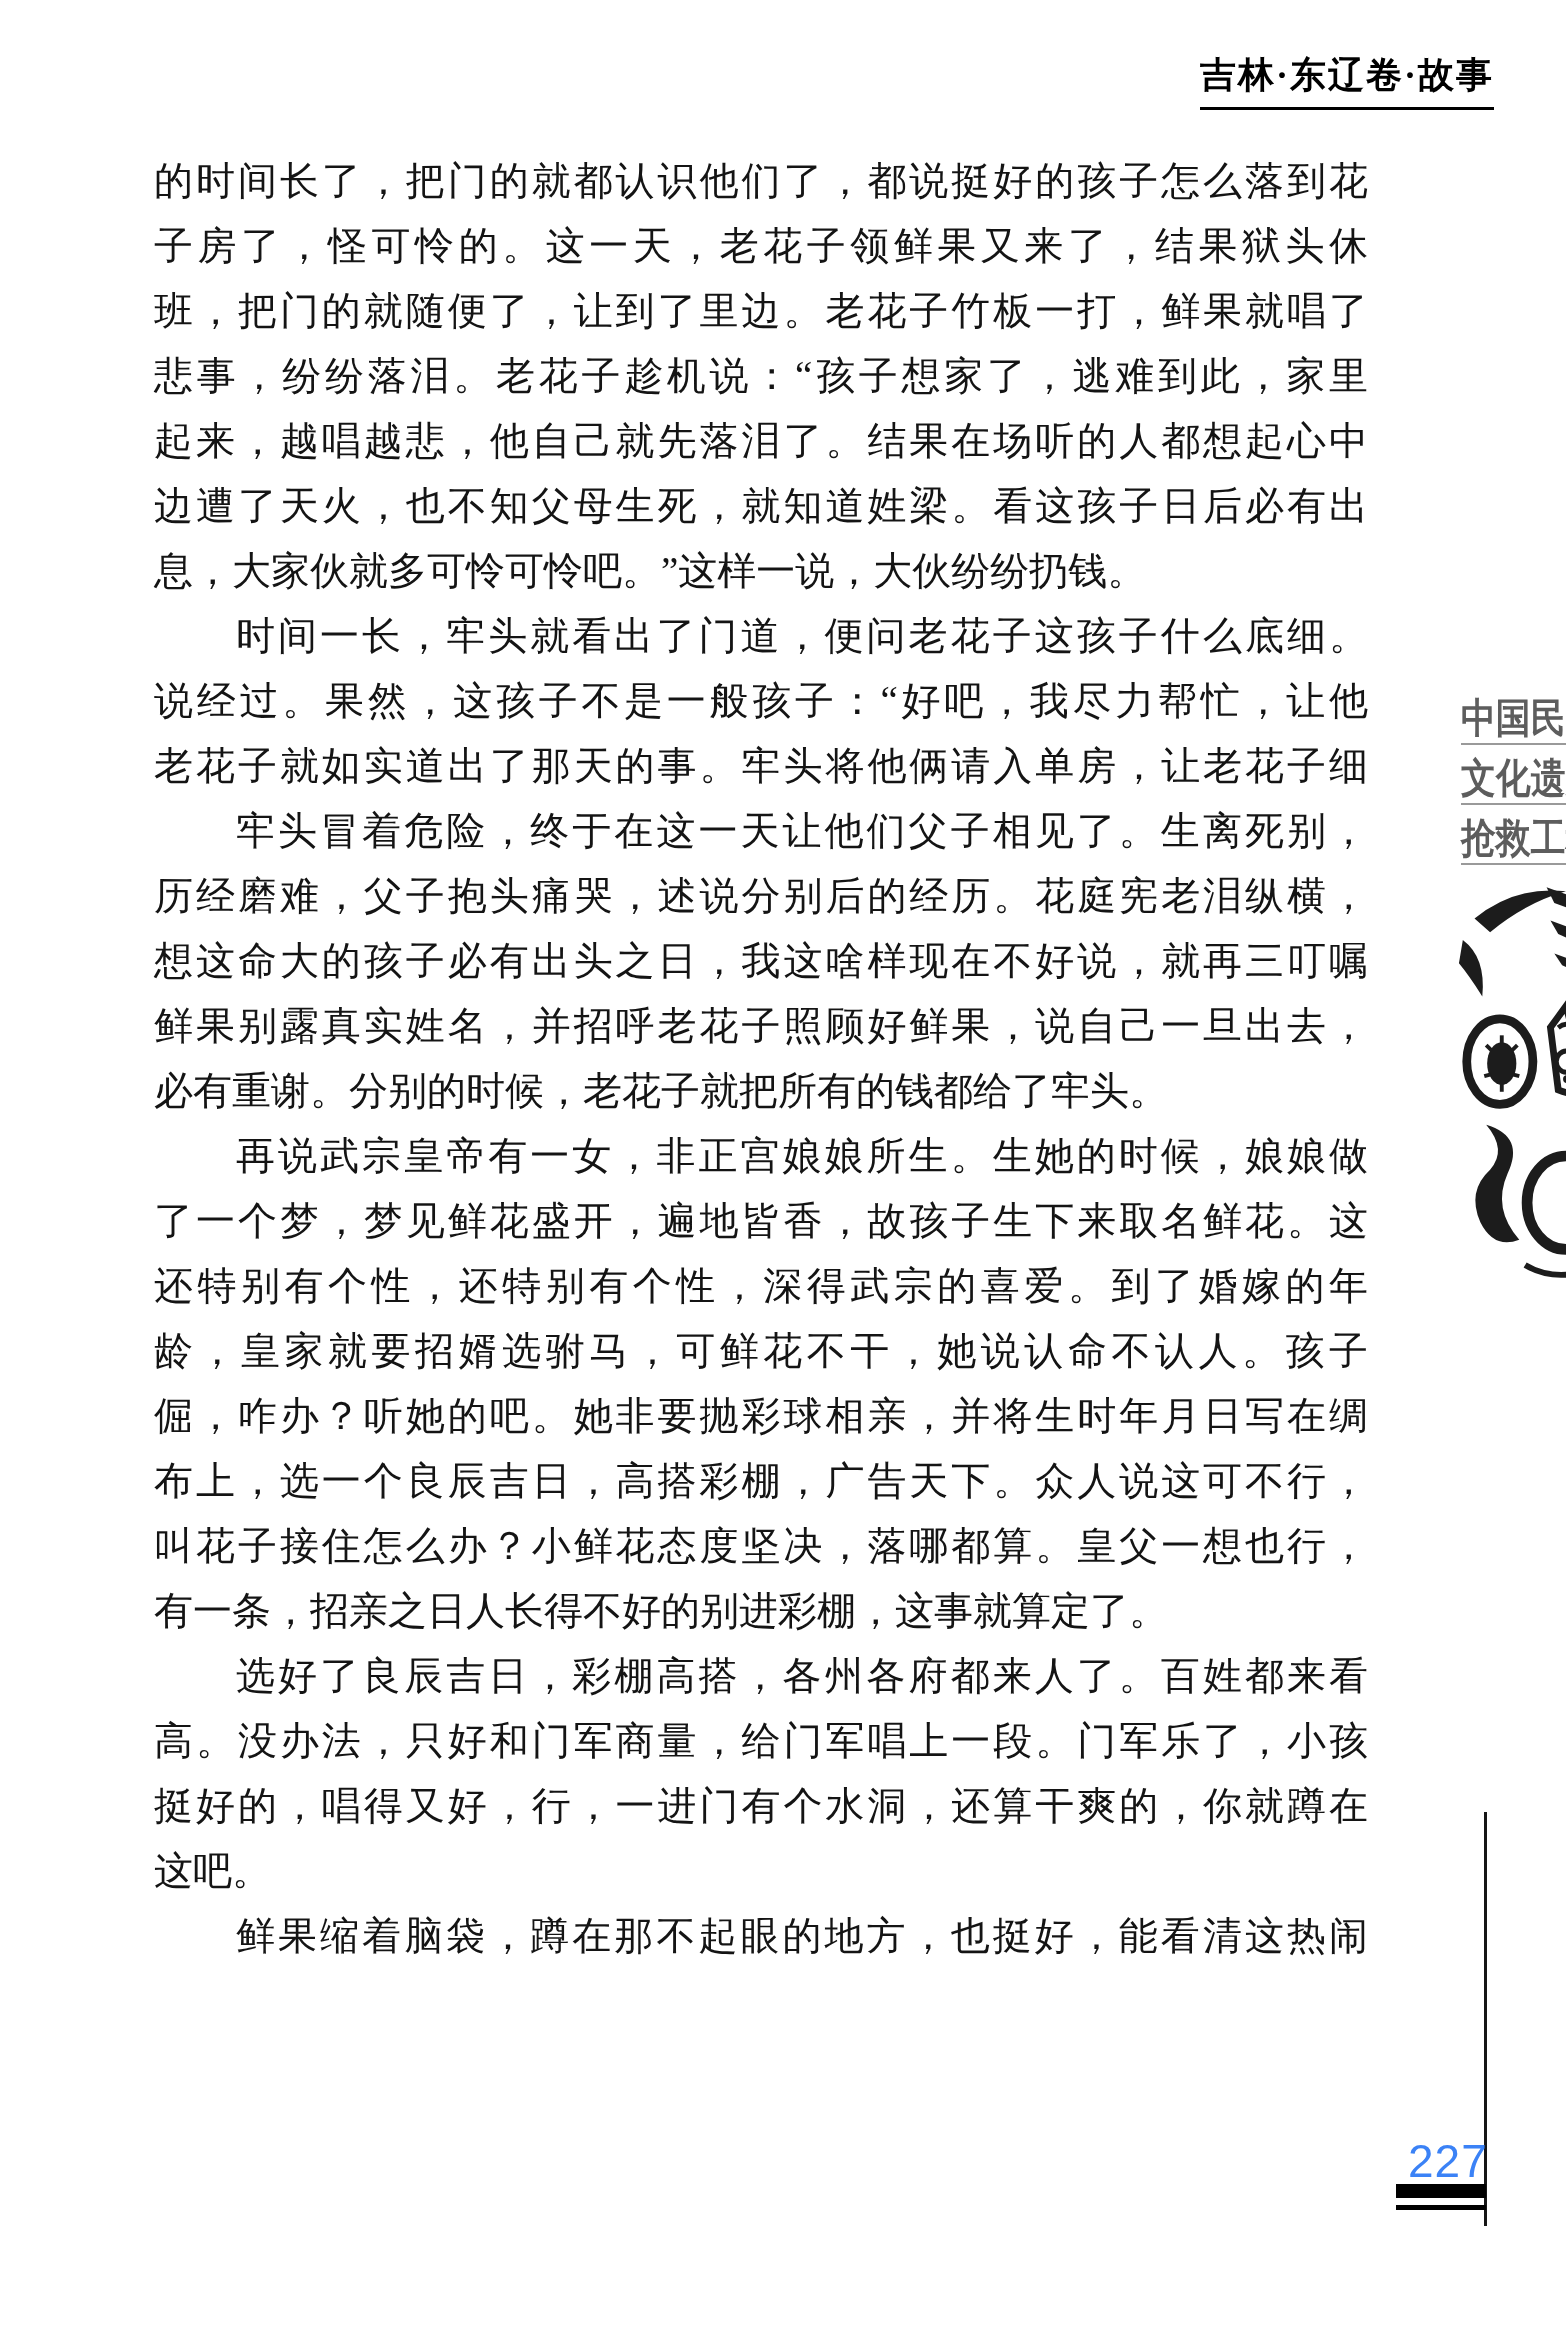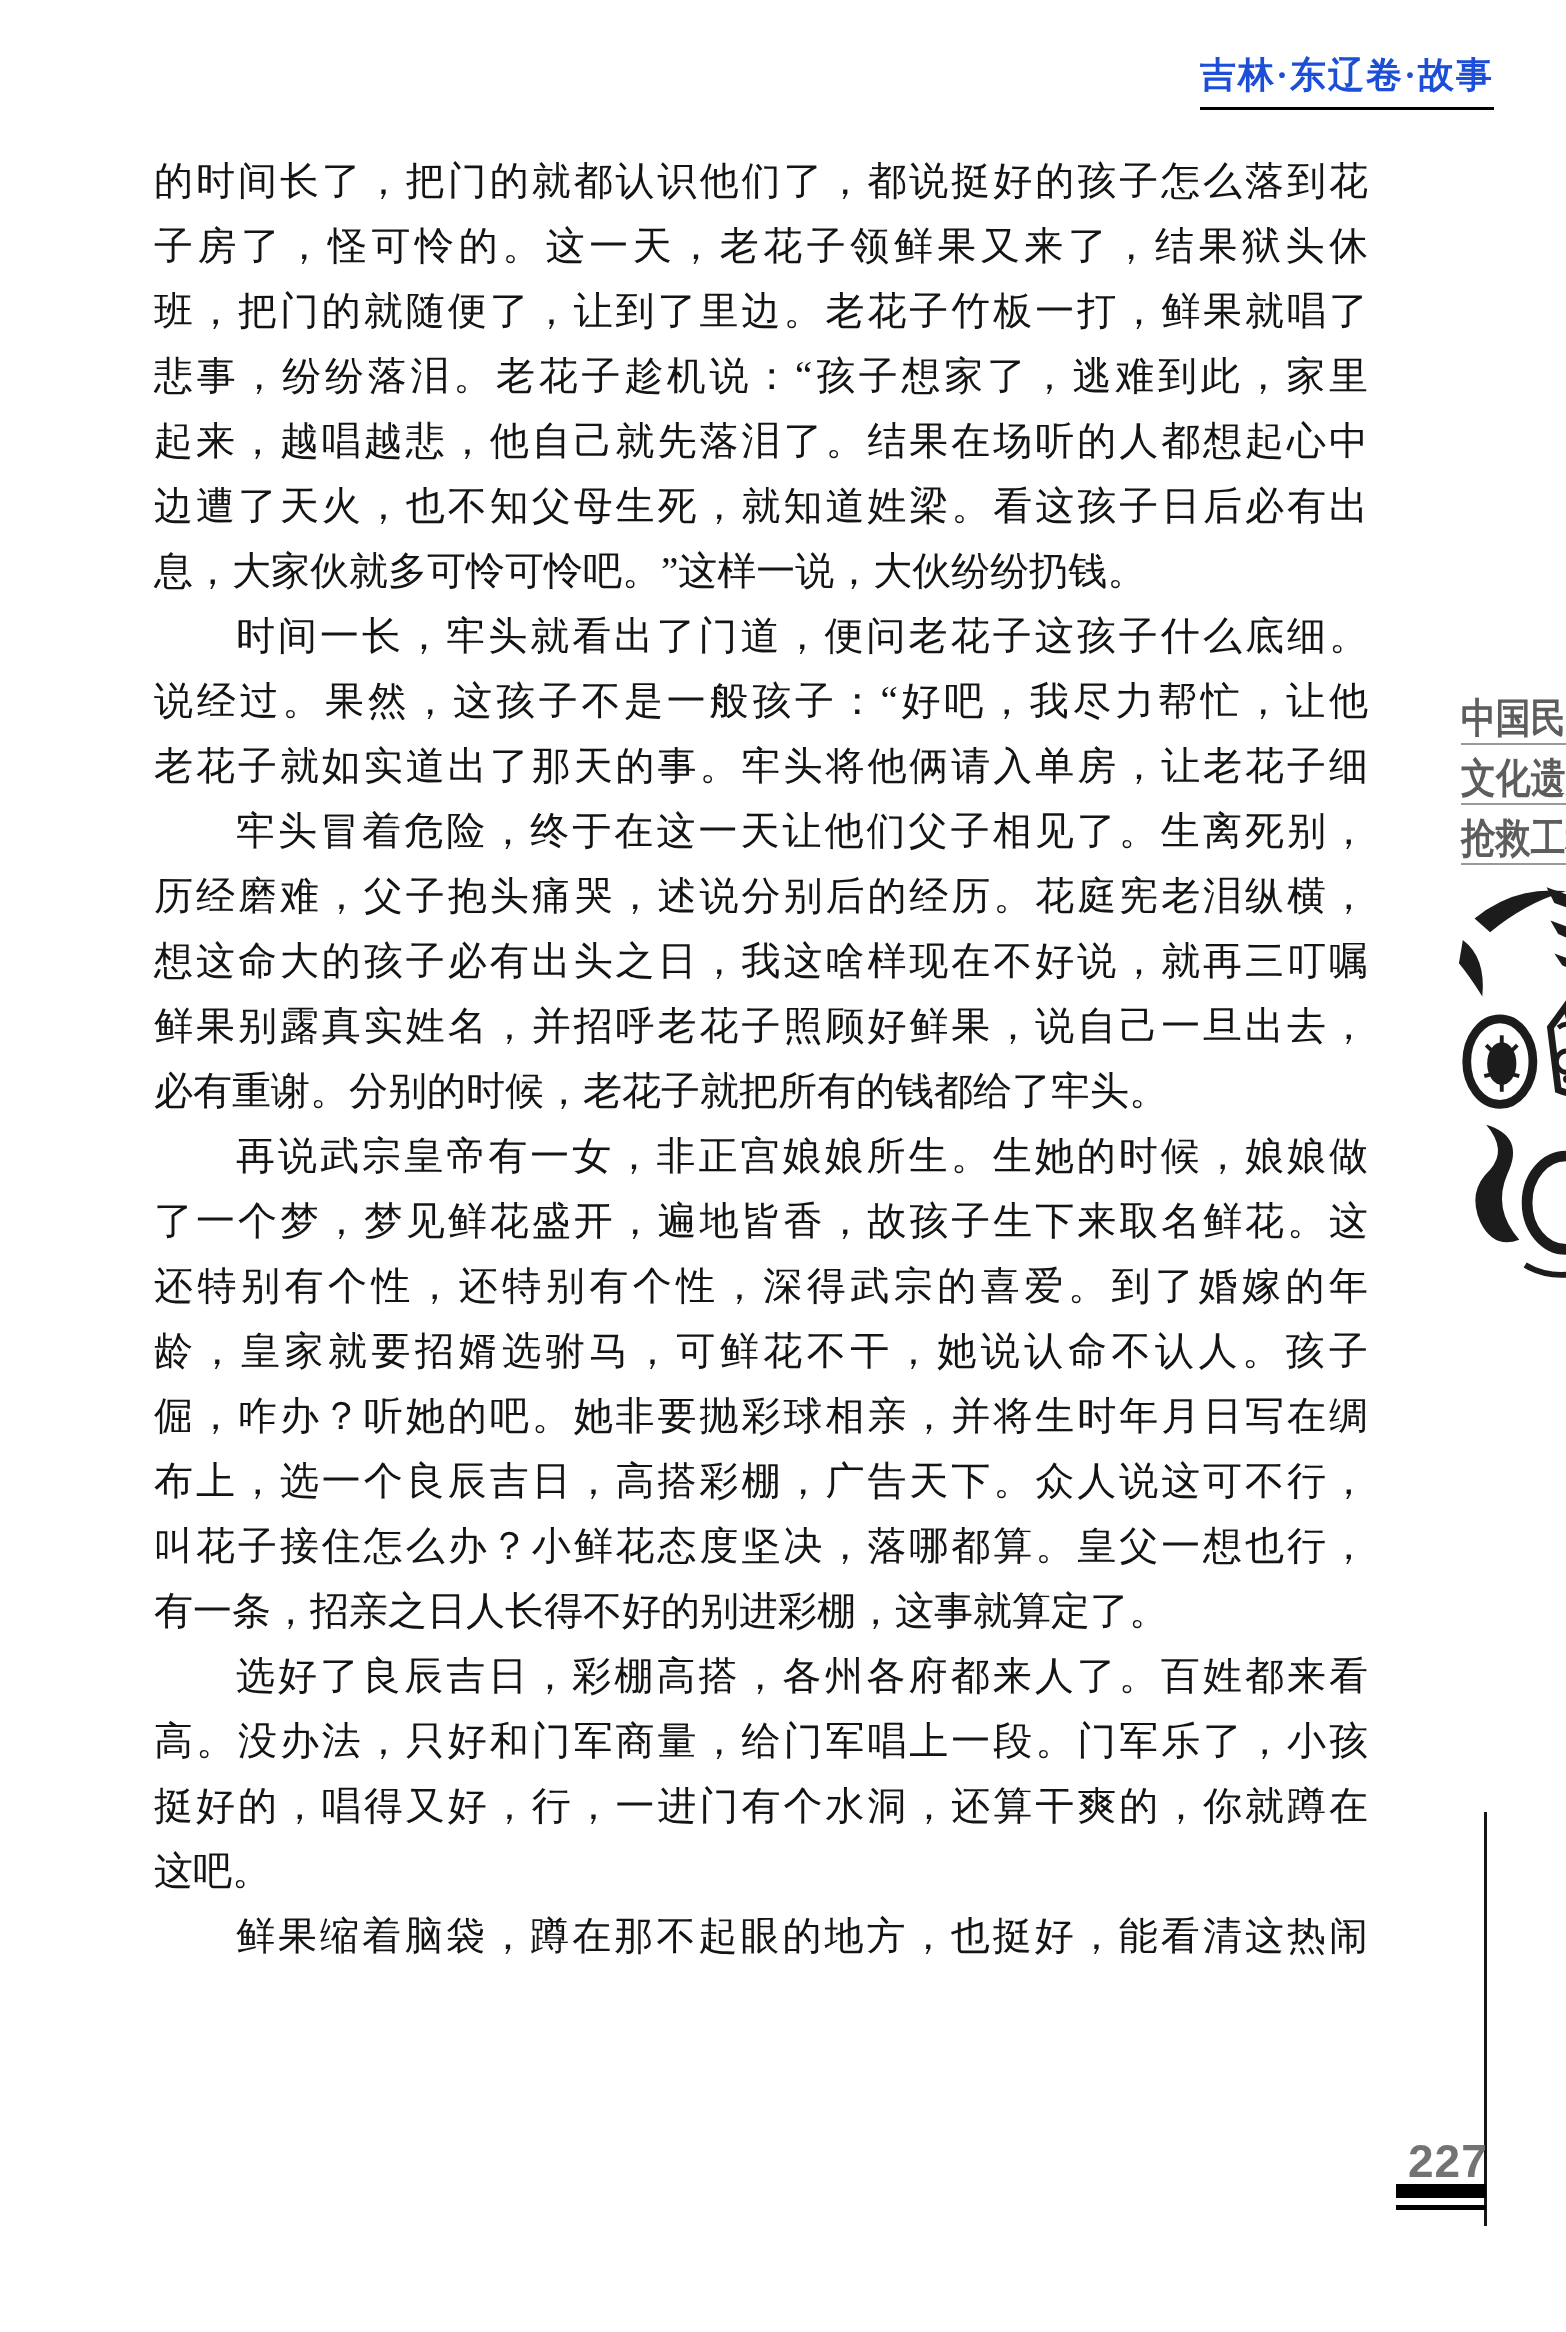--- a/index.html
+++ b/index.html
@@ -13,21 +13,21 @@
   }
 
   
   .running-head{
     position:absolute;
     top:51px;
     right:72px;
     font-size:36px;
     font-weight:bold;
     letter-spacing:2px;
-    color:#1d4ed8;
+    color:#000000;
     border-bottom:3.9px solid #000;
     padding-bottom:6.8px;
     white-space:nowrap;
   }
 
   
   .text-block{
     position:absolute;
     left:154px;
     top:148px;
@@ -85,23 +85,23 @@
     background:#161616;
   }
 
   
   .folio{
     position:absolute;
     left:1408px;
     top:2134px;
     width:76px;
     font-size:46px;
-    font-weight:bold;
+    font-weight:normal;
     font-family:"Liberation Sans", sans-serif;
-    color:#737373;
+    color:#3b82f6;
     text-align:center;
     letter-spacing:1px;
   }
   .folio-bar-thick{
     position:absolute;
     left:1396px;
     top:2184px;
     width:90px;
     height:13.7px;
     background:#000;

